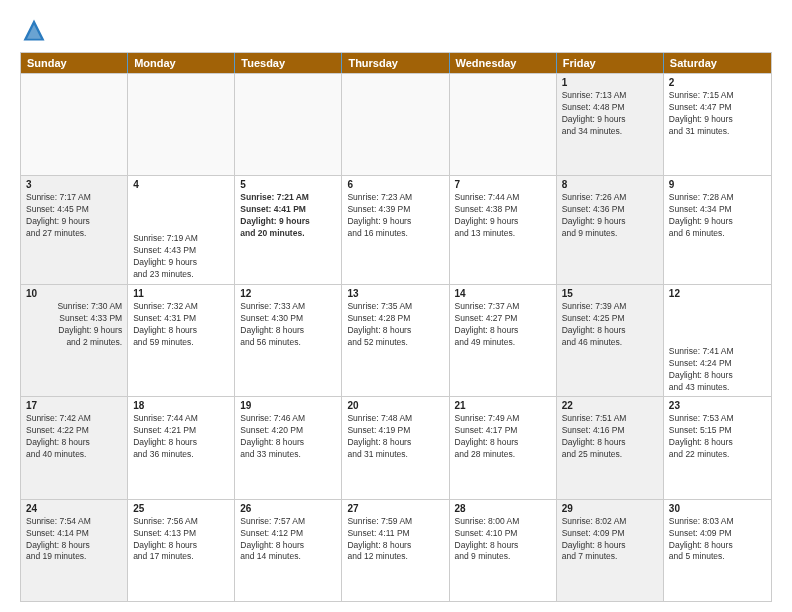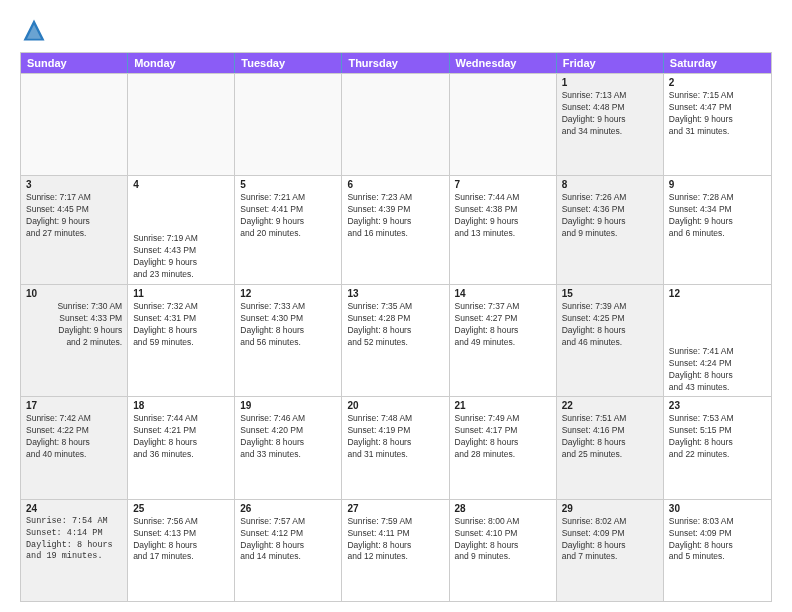--- a/index.html
+++ b/index.html
@@ -55,21 +55,21 @@
     }
     .calendar {
       flex: 1;
       display: flex;
       flex-direction: column;
       border: 1px solid #ccc;
     }
     .cal-header {
       display: grid;
       grid-template-columns: repeat(7, 1fr);
-      background: #8b5cf6;
+      background: #a16207;
     }
     .cal-header-cell {
       color: white;
       font-size: 11px;
       font-weight: bold;
       padding: 4px 6px;
       text-align: left;
       border-right: 1px solid #5599cc;
     }
     .cal-header-cell:last-child { border-right: none; }
@@ -169,21 +169,21 @@
           </div>
           <div class="cal-cell">
             <div class="day-num">4</div>
             <div class="day-info" style="white-space: pre-line; margin-top: 43px;">Sunrise: 7:19 AM
 Sunset: 4:43 PM
 Daylight: 9 hours
 and 23 minutes.</div>
           </div>
           <div class="cal-cell">
             <div class="day-num">5</div>
-            <div class="day-info" style="white-space: pre-line;">Sunrise: 7:21 AM
+            <div class="day-info" style="white-space: pre-line; font-weight: bold;">Sunrise: 7:21 AM
 Sunset: 4:41 PM
 Daylight: 9 hours
 and 20 minutes.</div>
           </div>
           <div class="cal-cell">
             <div class="day-num">6</div>
             <div class="day-info" style="white-space: pre-line;">Sunrise: 7:23 AM
 Sunset: 4:39 PM
 Daylight: 9 hours
 and 16 minutes.</div>
@@ -308,21 +308,21 @@
             <div class="day-num">23</div>
             <div class="day-info" style="white-space: pre-line;">Sunrise: 7:53 AM
 Sunset: 5:15 PM
 Daylight: 8 hours
 and 22 minutes.</div>
           </div>
         </div>
         <div class="cal-row">
           <div class="cal-cell shaded">
             <div class="day-num">24</div>
-            <div class="day-info" style="white-space: pre-line; font-family: Liberation Mono, monospace;">Sunrise: 7:54 AM
+            <div class="day-info" style="white-space: pre-line;">Sunrise: 7:54 AM
 Sunset: 4:14 PM
 Daylight: 8 hours
 and 19 minutes.</div>
           </div>
           <div class="cal-cell">
             <div class="day-num">25</div>
             <div class="day-info" style="white-space: pre-line;">Sunrise: 7:56 AM
 Sunset: 4:13 PM
 Daylight: 8 hours
 and 17 minutes.</div>

